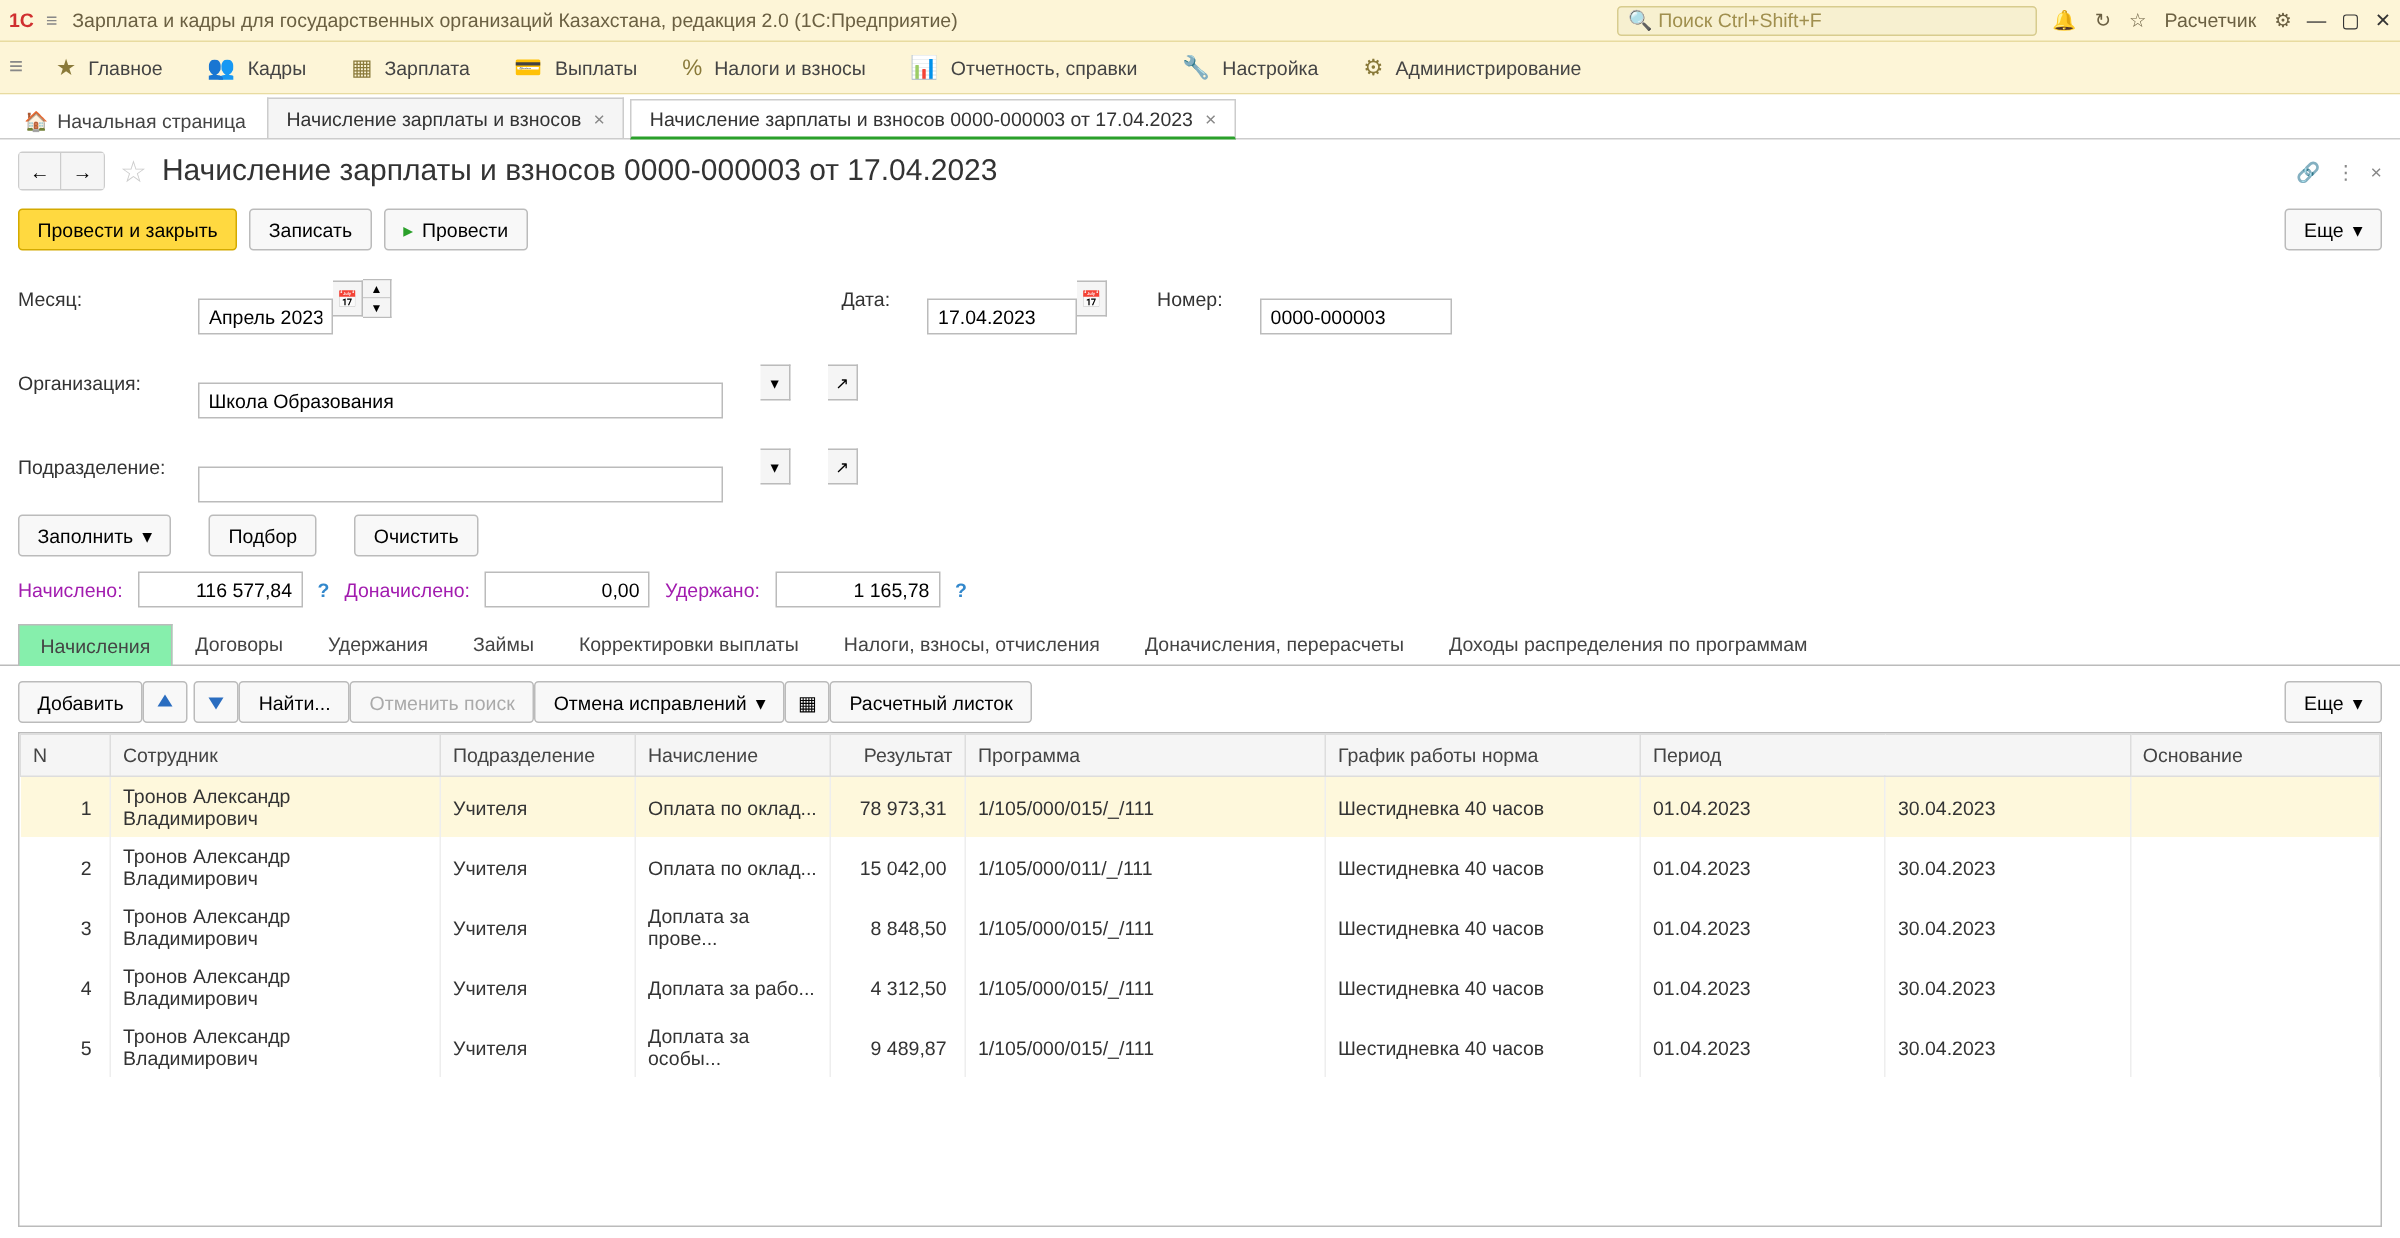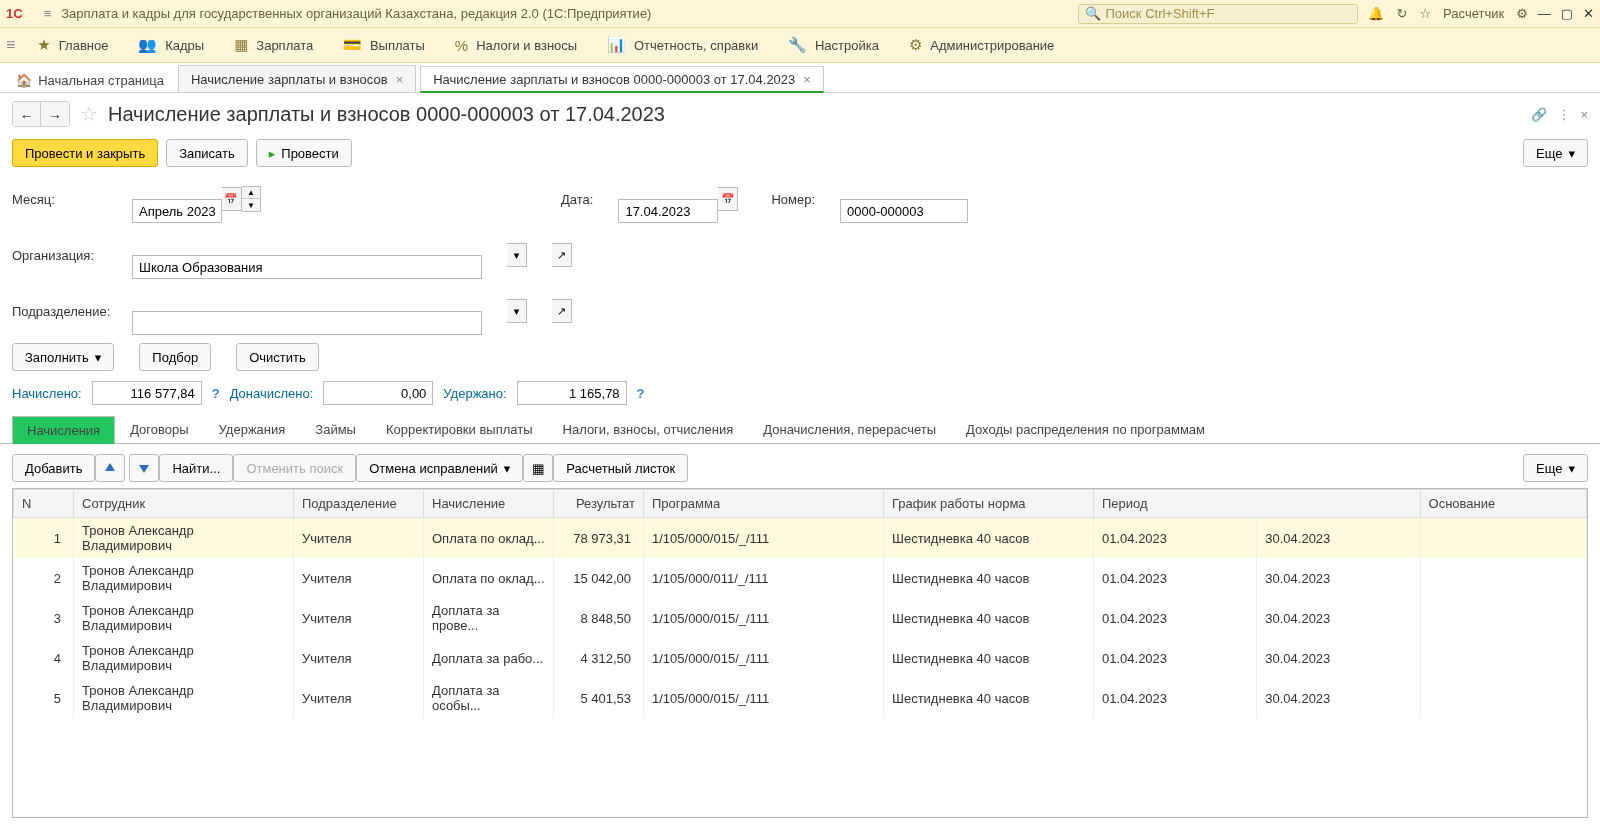--- a/index.html
+++ b/index.html
@@ -1,20 +1,20 @@
 <!DOCTYPE html>
 <html><head>
 <meta charset="utf-8">
 <style>
 * { box-sizing: border-box; margin: 0; padding: 0; font-family: Arial, sans-serif; }
 body { background: #fff; font-size: 13px; color: #333; }
 
 
 .titlebar { display: flex; align-items: center; height: 28px; background: #fdf5d7; border-bottom: 1px solid #e8dba0; padding: 0 6px; }
-.titlebar .logo { color: #d03030; font-weight: bold; font-size: 13px; margin-right: 21px; }
+.titlebar .logo { color: #d03030; font-weight: bold; font-size: 13px; margin-right: 8px; }
 .titlebar .hamburger { color: #888; margin-right: 10px; cursor: pointer; }
 .titlebar .title { color: #6b6042; flex: 1; }
 .titlebar .search { width: 280px; height: 20px; background: #f7f0d0; border: 1px solid #d8cc8e; border-radius: 3px; display: flex; align-items: center; padding: 0 6px; color: #a08f4e; margin-right: 10px; }
 .titlebar .search span.icon { margin-right: 4px; }
 .titlebar .right-icons { display: flex; align-items: center; gap: 12px; color: #6b6042; }
 .titlebar .right-icons > * { cursor: pointer; }
 .titlebar .win-ctrl { display: flex; gap: 10px; margin-left: 10px; }
 
 
 .mainmenu { display: flex; align-items: center; height: 35px; background: #fdf5d7; border-bottom: 1px solid #e8dba0; padding: 0 6px; gap: 6px; }
@@ -52,28 +52,28 @@
 .formrow label { width: 95px; color: #333; }
 .input-wrap { display: flex; align-items: center; }
 .text-input { height: 24px; border: 1px solid #bbb; padding: 0 6px; font-size: 13px; margin-top: 24px; }
 .input-btn { height: 24px; width: 20px; border: 1px solid #bbb; border-left: none; background: #f5f5f5; cursor: pointer; display: flex; align-items: center; justify-content: center; font-size: 11px; }
 .stepper { display: flex; flex-direction: column; border: 1px solid #bbb; border-left: none; }
 .stepper button { height: 12px; width: 18px; border: none; background: #f5f5f5; font-size: 8px; cursor: pointer; }
 .stepper button:first-child { border-bottom: 1px solid #ccc; }
 
 
 .summaryrow { display: flex; align-items: center; padding: 6px 12px; gap: 10px; }
-.summaryrow label { color: #0369a1; }
+.summaryrow label { color: #a21caf; }
 .numbox { height: 24px; width: 110px; border: 1px solid #bbb; padding: 0 6px; text-align: right; font-size: 13px; }
 .qmark { color: #3388cc; cursor: pointer; font-weight: bold; }
 
 
 .doctabs { display: flex; align-items: center; border-bottom: 1px solid #bbb; padding: 0 12px; margin-top: 4px; }
 .doctabs .tab { padding: 6px 14px; border: 1px solid transparent; border-bottom: none; cursor: pointer; color: #444; }
-.doctabs .tab.active { border-color: #bbb; background: #22c55e; position: relative; top: 1px; }
+.doctabs .tab.active { border-color: #bbb; background: #86efac; position: relative; top: 1px; }
 
 
 .tbltoolbar { display: flex; align-items: center; padding: 6px 12px; gap: 0; margin-top: 4px; }
 .iconbtn { width: 30px; height: 28px; border: 1px solid #bbb; border-radius: 3px; background: #f8f8f8; cursor: pointer; display: flex; align-items: center; justify-content: center; }
 .arrowgroup { display: flex; gap: 4px; }
 .arrowgroup .iconbtn svg { display: block; }
 
 
 .tablewrap { margin: 0 12px; border: 1px solid #bbb; height: 330px; overflow: auto; }
 table.grid { width: 100%; border-collapse: collapse; font-size: 13px; }
@@ -377,21 +377,21 @@
           <td>Шестидневка 40 часов</td>
           <td>01.04.2023</td>
           <td>30.04.2023</td>
           <td></td>
         </tr>
         <tr class="row">
           <td class="num">5</td>
           <td>Тронов Александр Владимирович</td>
           <td>Учителя</td>
           <td>Доплата за особы...</td>
-          <td class="num">5 401,53</td>
+          <td class="num">9 489,87</td>
           <td>1/105/000/015/_/111</td>
           <td>Шестидневка 40 часов</td>
           <td>01.04.2023</td>
           <td>30.04.2023</td>
           <td></td>
         </tr>
       </tbody>
   </table>
 </div>
 

